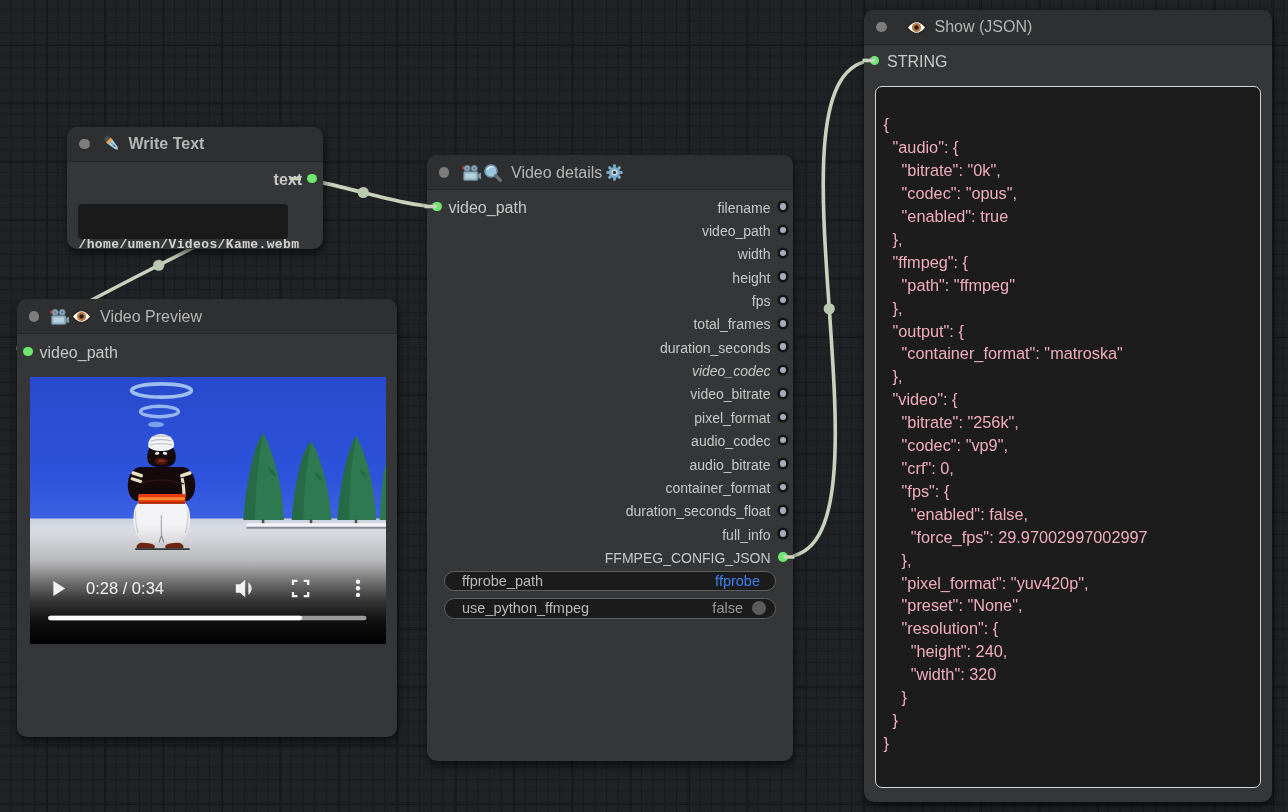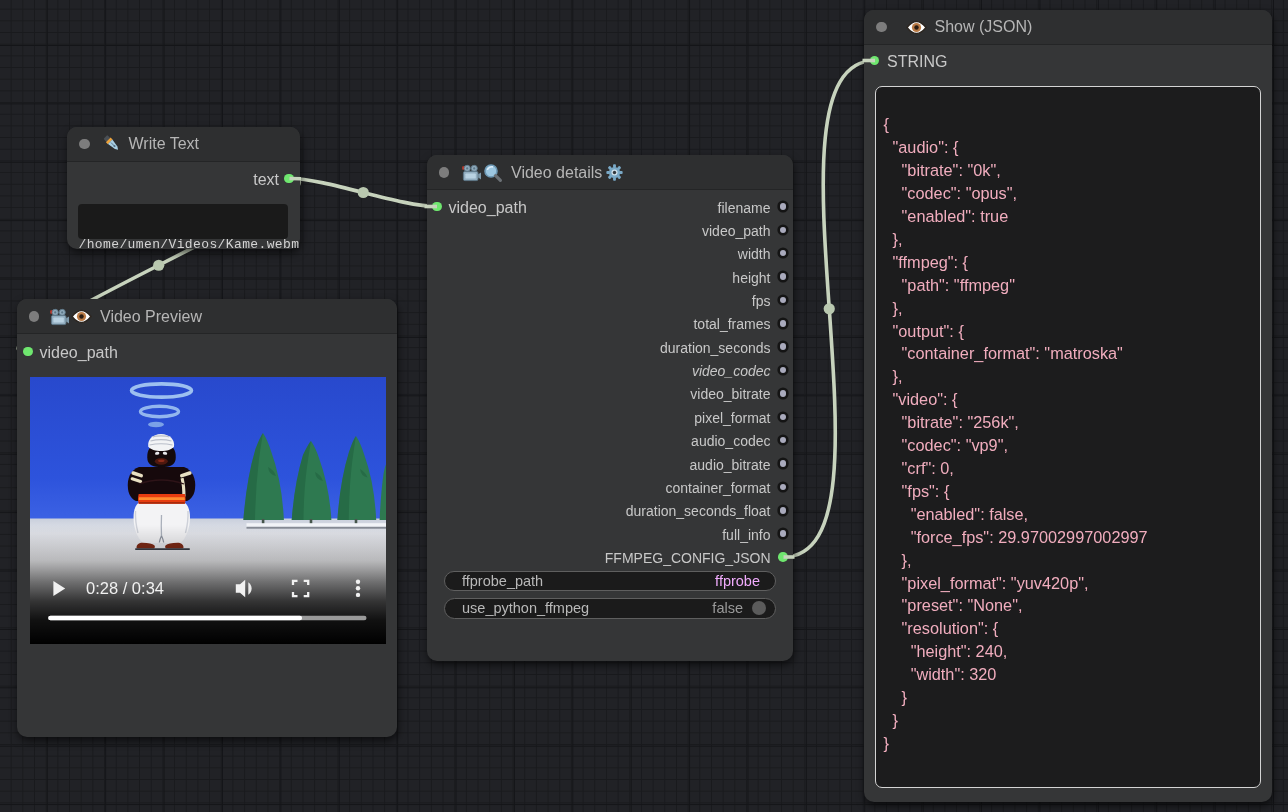--- a/index.html
+++ b/index.html
@@ -49,21 +49,21 @@
 </svg>
 <svg id="tails" width="1288" height="812" style="position:absolute;left:0;top:0;z-index:3;pointer-events:none;">
   <g fill="none" stroke="#c7d3bd" stroke-width="3.6">
     <path d="M289.5,178.5 L301,178.8"></path>
     <path d="M424.5,206.5 L437,206.5"></path>
     <path d="M862.5,60.5 L875,60.5"></path>
     <path d="M783.5,557 L794.5,557"></path>
   </g>
 </svg>
 
-<div class="node" id="writetext" style="left:67px;top:126.5px;width:233px;height:122.5px;">
+<div class="node" id="writetext" style="left:67px;top:126.5px;width:256px;height:122.5px;font-weight:bold;">
   <div class="title">
       <div class="tdot"></div>
       <span class="ticon" id="penicon">
         <svg width="20" height="20" viewBox="0 0 20 20">
       <g transform="rotate(-45 10 10) ">
         <rect x="7.6" y="0.3" width="5.4" height="4.3" rx="1" fill="#4a4f54"></rect>
         <rect x="7.0" y="4.4" width="6.6" height="2.8" fill="#eda33c"></rect>
         <path d="M7.2 7.1 L13.4 7.1 L12 15.6 L10.3 18.3 L8.6 15.6 Z" fill="#a8cfe4"></path>
         <path d="M10.3 8.2 L10.3 13.8" stroke="#57748a" stroke-width="0.9"></path>
         <circle cx="10.3" cy="13.2" r="1" fill="#57748a"></circle>
@@ -205,21 +205,21 @@
 <g fill="#f1f1f1">
  <circle cx="328" cy="204.7" r="2.2"></circle>
  <circle cx="328" cy="211.3" r="2.2"></circle>
  <circle cx="328" cy="217.9" r="2.2"></circle>
 </g>
 <line x1="20.5" y1="241" x2="334.2" y2="241" stroke="#9a9a9a" stroke-width="4.6" stroke-linecap="round"></line>
 <line x1="20.5" y1="241" x2="269.8" y2="241" stroke="#ffffff" stroke-width="4.6" stroke-linecap="round"></line>
 </svg></div>
 </div>
 
-<div class="node" id="vdetails" style="left:426.5px;top:155px;width:366.5px;height:506px;">
+<div class="node" id="vdetails" style="left:426.5px;top:155px;width:366.5px;height:606px;">
   <div class="title">
       <div class="tdot"></div>
     <span class="ticon" id="camicon2">
         <svg width="21" height="18" viewBox="0 0 21 18">
  <rect x="1.2" y="2.2" width="3" height="3.6" rx="0.8" fill="#c0392b"></rect>
  <circle cx="6.2" cy="4.4" r="3.1" fill="#8fa9ba" stroke="#5d7889" stroke-width="0.9"></circle>
  <circle cx="13.2" cy="4.4" r="3.1" fill="#8fa9ba" stroke="#5d7889" stroke-width="0.9"></circle>
  <circle cx="6.2" cy="4.4" r="1.1" fill="#5d7889"></circle>
  <circle cx="13.2" cy="4.4" r="1.1" fill="#5d7889"></circle>
  <rect x="2.4" y="7.4" width="14.6" height="9.2" rx="1.6" fill="#93aec0" stroke="#5d7889" stroke-width="0.9"></rect>
@@ -288,21 +288,21 @@
   <div class="port ringed" style="right:6.95px;top:328.69px;"></div>
   <div class="slot" style="right:22.5px;top:348.31px;font-size:14px;">duration_seconds_float</div>
   <div class="port ringed" style="right:6.95px;top:352.06px;"></div>
   <div class="slot" style="right:22.5px;top:371.68px;font-size:14px;">full_info</div>
   <div class="port ringed" style="right:6.95px;top:375.43px;"></div>
   <div class="slot" style="right:22.5px;top:395.05px;font-size:14px;padding-left:44px;">FFMPEG_CONFIG_JSON</div>
   <div class="port green" style="right:5.4px;top:397.25px;"></div>
   </div>
   <div class="pill" style="left:17.5px;top:415.5px;width:332px;">
     <span style="margin-left:17px;">ffprobe_path</span>
-    <span style="position:absolute;right:15px;color:#f0abfc;">ffprobe</span>
+    <span style="position:absolute;right:15px;color:#3b82f6;">ffprobe</span>
   </div>
   <div class="pill" style="left:17.5px;top:443px;width:332px;">
     <span style="margin-left:17px;">use_python_ffmpeg</span>
     <span style="position:absolute;right:32px;color:#9a9a9a;text-align:right;">false</span>
     <span style="position:absolute;right:9px;width:14px;height:14px;border-radius:50%;background:#5b5b5b;"></span>
   </div>
 </div>
 
 <div class="node" id="showjson" style="left:864px;top:9.5px;width:408px;height:792px;">
   <div class="title">

